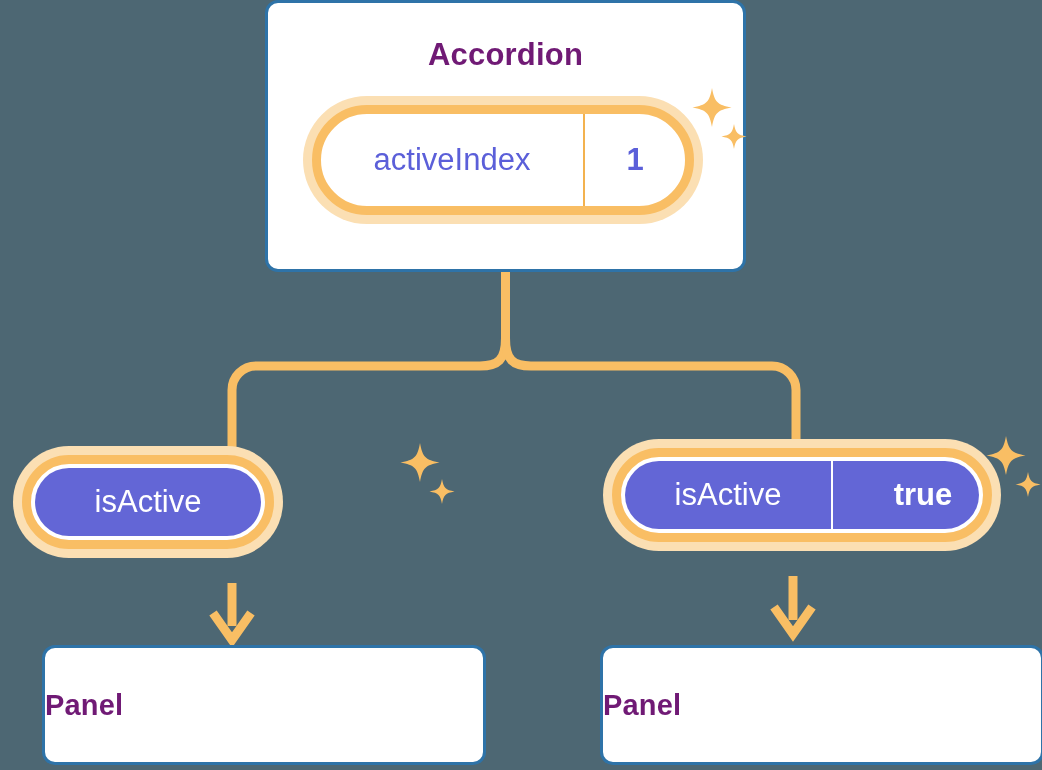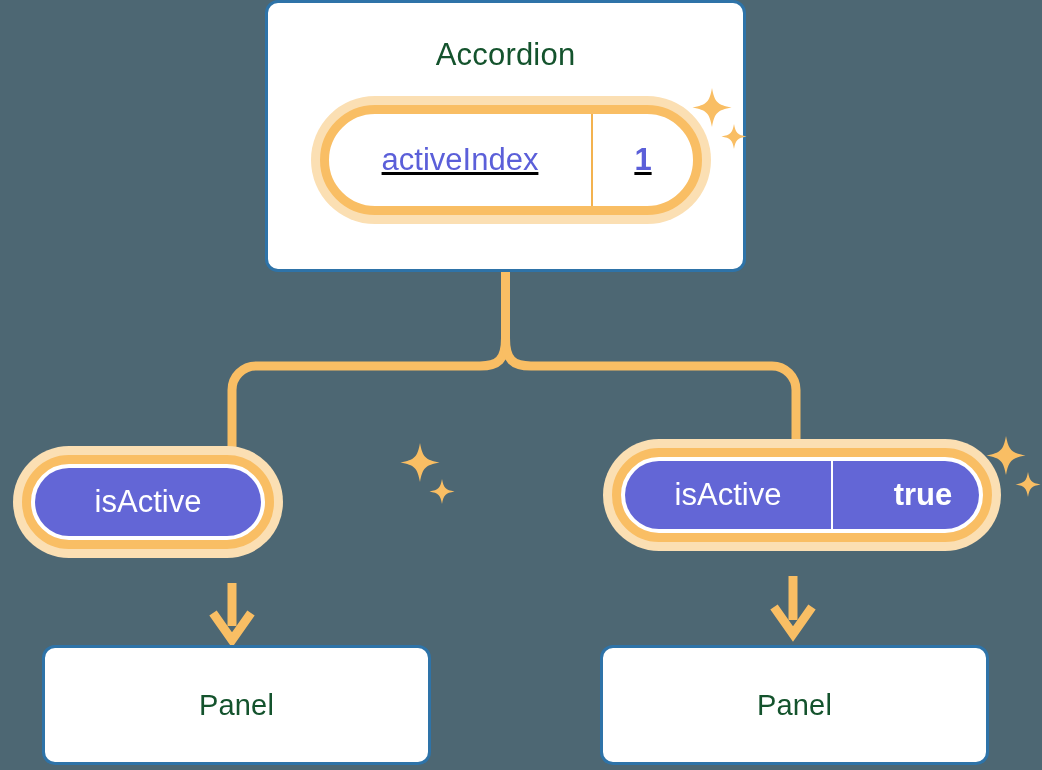--- a/index.html
+++ b/index.html
@@ -34,45 +34,44 @@
   
   .card {
     position: absolute;
     box-sizing: border-box;
     background: #ffffff;
     border: 3px solid #2e73a8;
     border-radius: 13px;
     z-index: 3;
   }
   .card-title {
-    color: #14532d;
+    color: #701a75;
     font-size: 31px;
-    font-weight: 400;
+    font-weight: 700;
     letter-spacing: 0.2px;
     text-align: center;
     white-space: nowrap;
   }
 
   #accordion-card {
     left: 265px;
     top: 0px;
     width: 481px;
     height: 272px;
   }
   #accordion-card .card-title {
     margin-top: 34px;
   }
 
   .panel-card {
     top: 645px;
-    width: 389px;
+    width: 444px;
     height: 120px;
     display: flex;
     align-items: center;
-    justify-content: center;
   }
   #panel-left  { left: 42px; }
   #panel-right { left: 600px; }
   .panel-card .card-title { font-size: 29px; }
 
   
   .pill-wrap {
     position: absolute;
     z-index: 4;
   }
@@ -117,21 +116,21 @@
     background: #6366d6;
     border-radius: 999px;
     overflow: hidden;
     width: 100%;
   }
   .pill.filled .pill-key,
   .pill.filled .pill-val { color: #ffffff; }
   .pill.filled .pill-val { border-left: 2px solid #ffffff; }
 
   
-  #pill-accordion { left: 320px; top: 105px; text-decoration: underline; }
+  #pill-accordion { left: 312px; top: 105px; }
   #pill-accordion .pill { height: 110px; }
   #pill-accordion .pill-key { width: 262px; font-size: 31px; }
   #pill-accordion .pill-val { width: 102px; font-size: 31px; }
 
   
   #pill-left  { left: 22px;  top: 455px; }
   #pill-right { left: 612px; top: 448px; }
   .leaf-pill .pill { height: 94px; }
   .leaf-pill .pill-key { font-size: 31px; }
   .leaf-pill .pill-val { font-size: 31px; }

